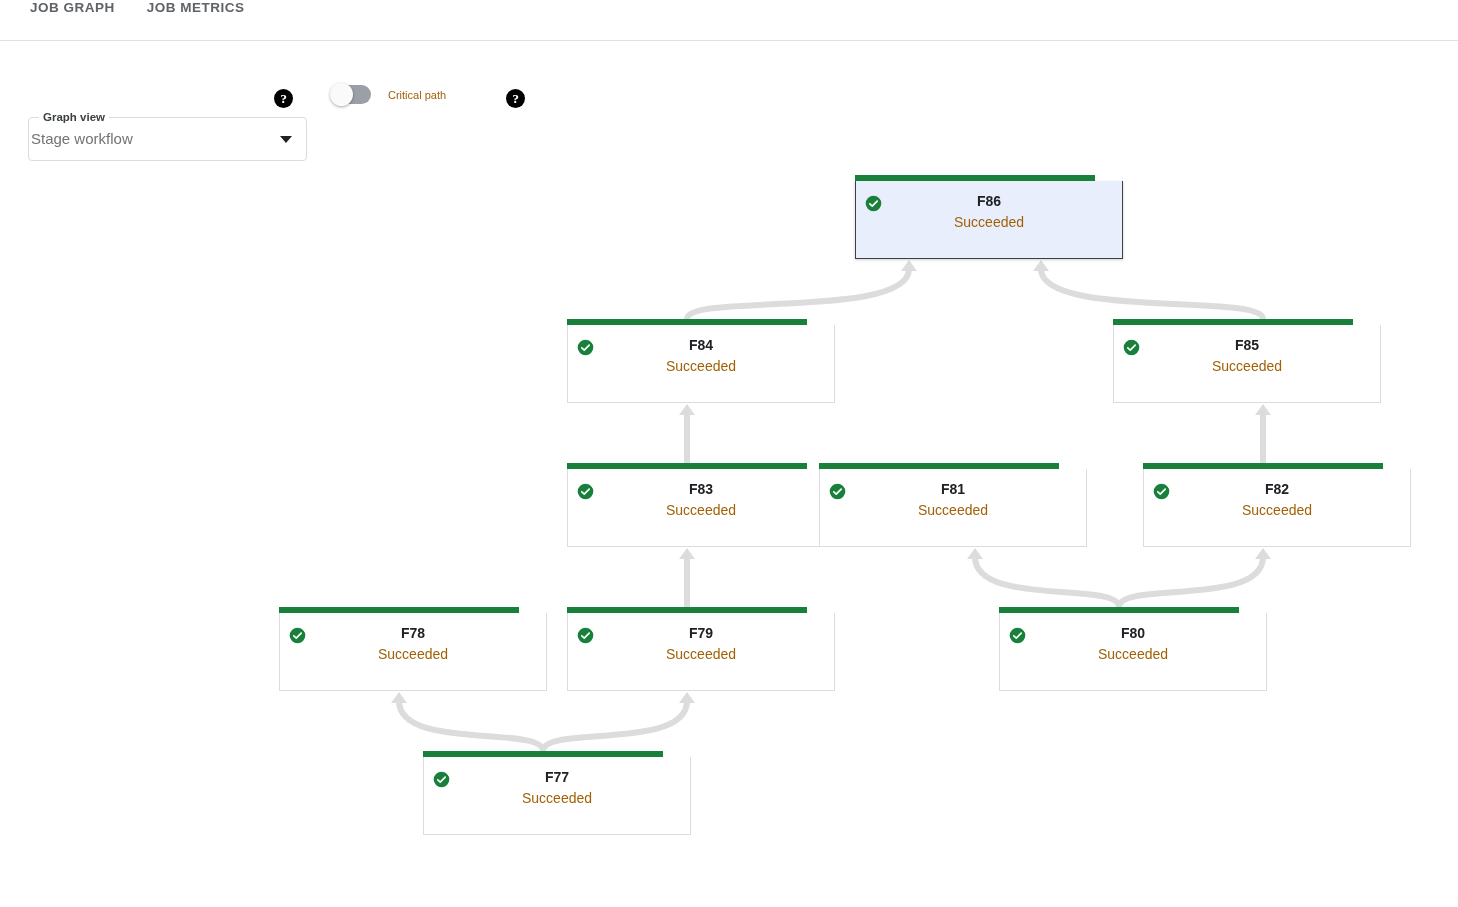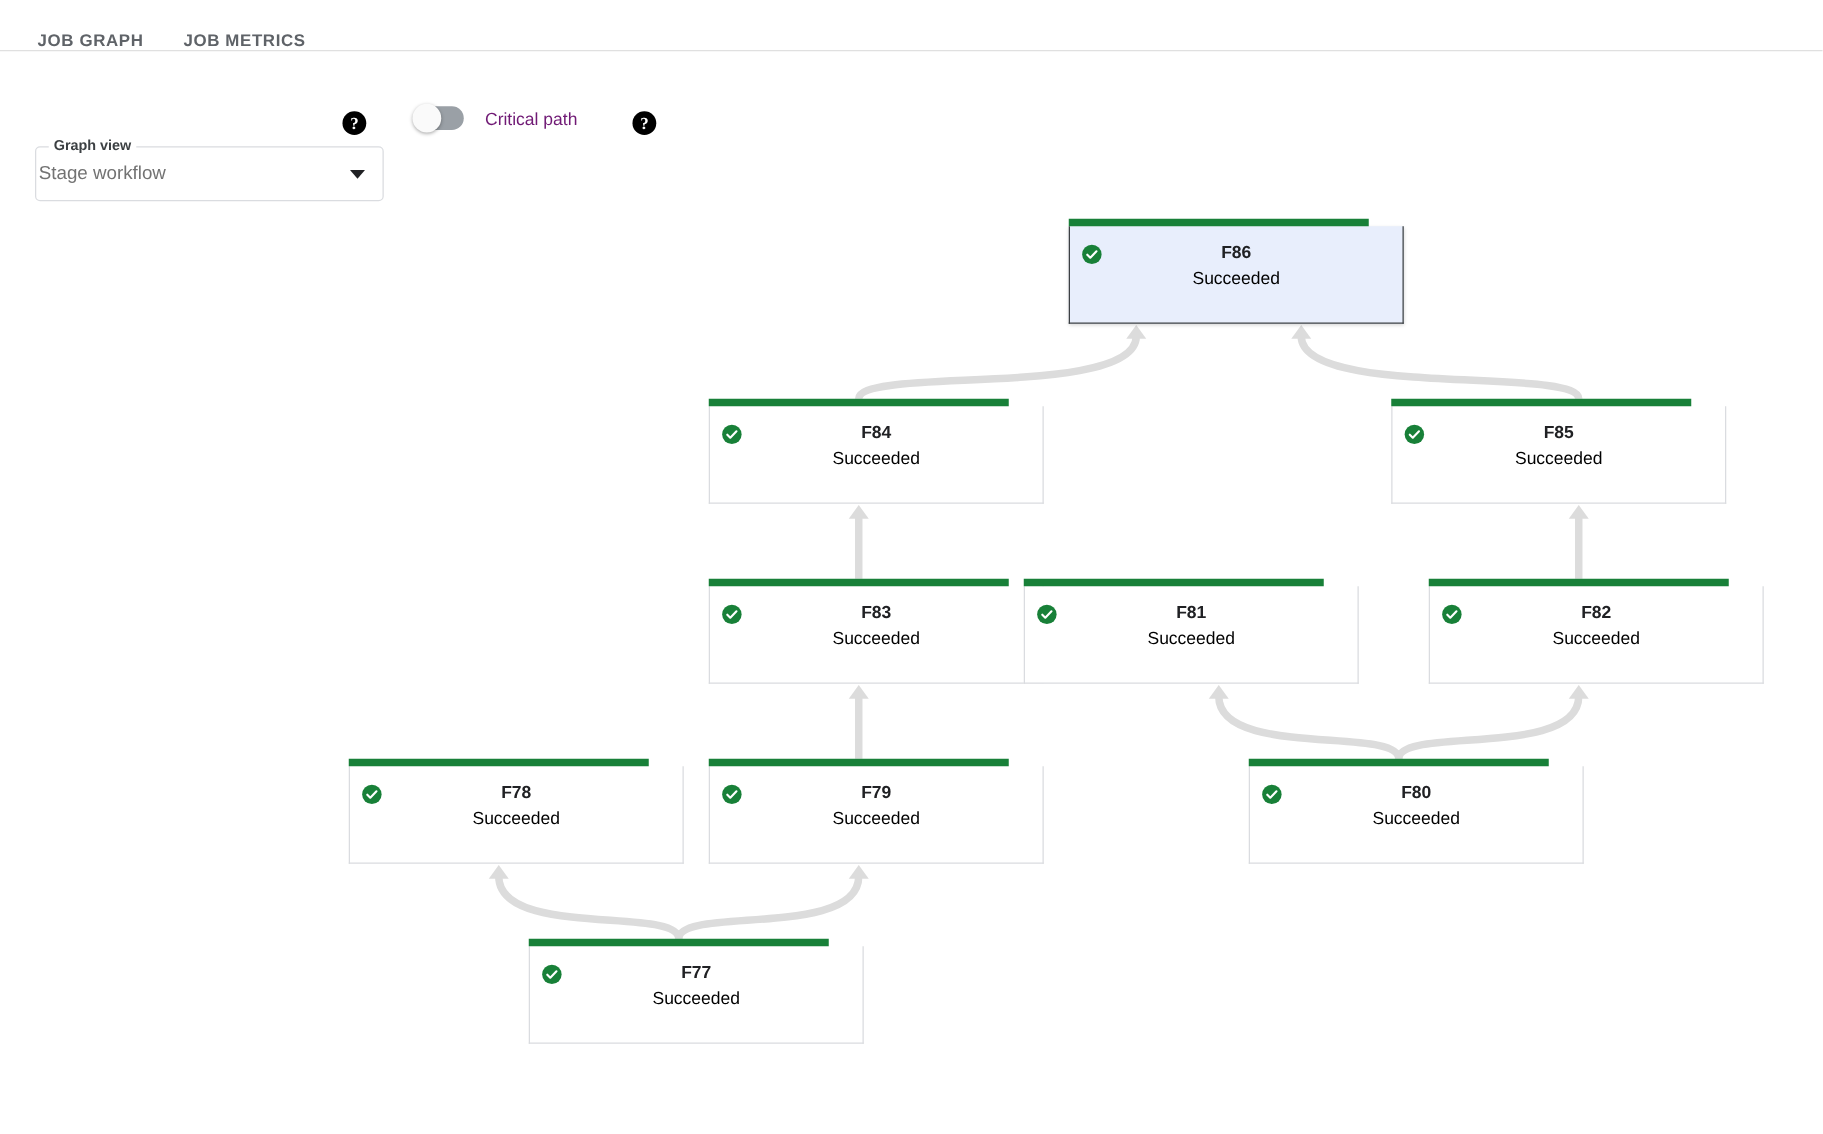--- a/index.html
+++ b/index.html
@@ -30,21 +30,21 @@
   .tabs {
     display: flex;
     align-items: flex-start;
     height: 41px;
     padding-left: 14px;
   }
   .tab {
     position: relative;
     height: 40px;
     display: flex;
-    align-items: flex-end;
+    align-items: flex-start;
     padding: 0 16px;
     font-size: 13.5px;
     font-weight: bold;
     letter-spacing: 0.5px;
     color: #5f6368;
     cursor: pointer;
     white-space: nowrap;
     box-sizing: border-box;
   }
   .tab.active { color: #1a73e8; }
@@ -141,22 +141,22 @@
     left: -1px;
     top: -2px;
     width: 23px;
     height: 23px;
     border-radius: 50%;
     background: #fafafa;
     box-shadow: 0 1px 3px rgba(0,0,0,0.34);
   }
   .toggle-label {
     margin-left: 17px;
-    font-size: 14px;
-    color: #701a75;
+    font-size: 11px;
+    color: #a16207;
     white-space: nowrap;
   }
 
   
   .graph-canvas {
     position: absolute;
     left: 0; top: 0;
     width: 1458px;
     height: 907px;
   }
@@ -211,21 +211,21 @@
     font-size: 14px;
     font-weight: bold;
     color: #202124;
   }
   .node .status {
     position: absolute;
     left: 0; right: 0;
     top: 33px;
     text-align: center;
     font-size: 14px;
-    color: #000000;
+    color: #a16207;
   }
 </style>
 </head>
 <body>
 
 <div class="tabbar">
   <div class="tabs">
     <div class="tab">
       <span>JOB GRAPH</span>
     </div>

